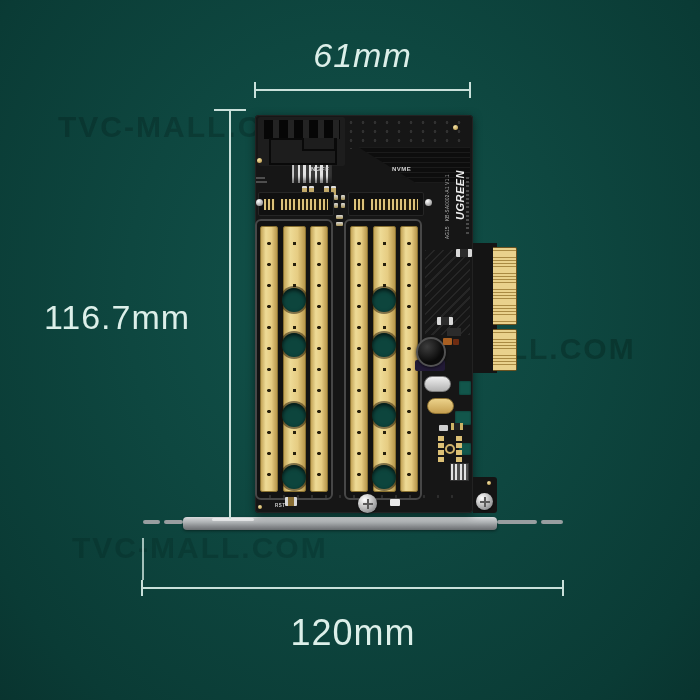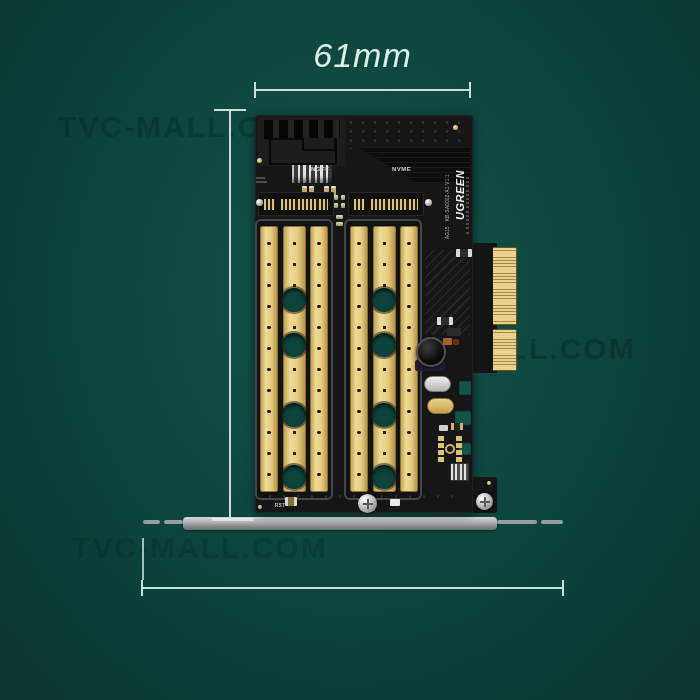--- a/index.html
+++ b/index.html
@@ -99,27 +99,29 @@
 
   <div class="wm" style="left:58px;top:110px;">TVC-MALL.COM</div>
   <div class="wm" style="left:380px;top:332px;color:rgba(2,26,22,.33);">TVC-MALL.COM</div>
   <div class="wm" style="left:72px;top:531px;color:rgba(2,26,22,.22);">TVC-MALL.COM</div>
 
   <div class="dim-text" style="left:255px;top:36px;width:215px;font-style:italic;">61mm</div>
   <div class="dim-line" style="left:255px;top:89px;width:216px;height:2px;"></div>
   <div class="dim-line" style="left:254px;top:82px;width:2px;height:16px;"></div>
   <div class="dim-line" style="left:469px;top:82px;width:2px;height:16px;"></div>
 
+  <div class="dim-text" style="left:26px;top:298px;width:182px;">116.7mm</div>
   <div class="dim-line" style="left:214px;top:109px;width:32px;height:2px;"></div>
   <div class="dim-line" style="left:229px;top:109px;width:2px;height:410px;"></div>
 
   <div class="dim-line" style="left:142px;top:538px;width:2px;height:42px;opacity:.8;"></div>
   <div class="dim-line" style="left:142px;top:587px;width:422px;height:2px;"></div>
   <div class="dim-line" style="left:141px;top:580px;width:2px;height:16px;"></div>
   <div class="dim-line" style="left:562px;top:580px;width:2px;height:16px;"></div>
+  <div class="dim-text" style="left:142px;top:612px;width:422px;font-size:36px;">120mm</div>
 
   <div class="bracket-main"></div>
   <div class="bracket-hl"></div>
   <div class="bracket-ext" style="left:143px;width:17px;"></div>
   <div class="bracket-ext" style="left:164px;width:19px;"></div>
   <div class="bracket-ext" style="left:497px;width:40px;"></div>
   <div class="bracket-ext" style="left:541px;width:22px;"></div>
 
   <div class="card">
     <div class="pcb"></div>

